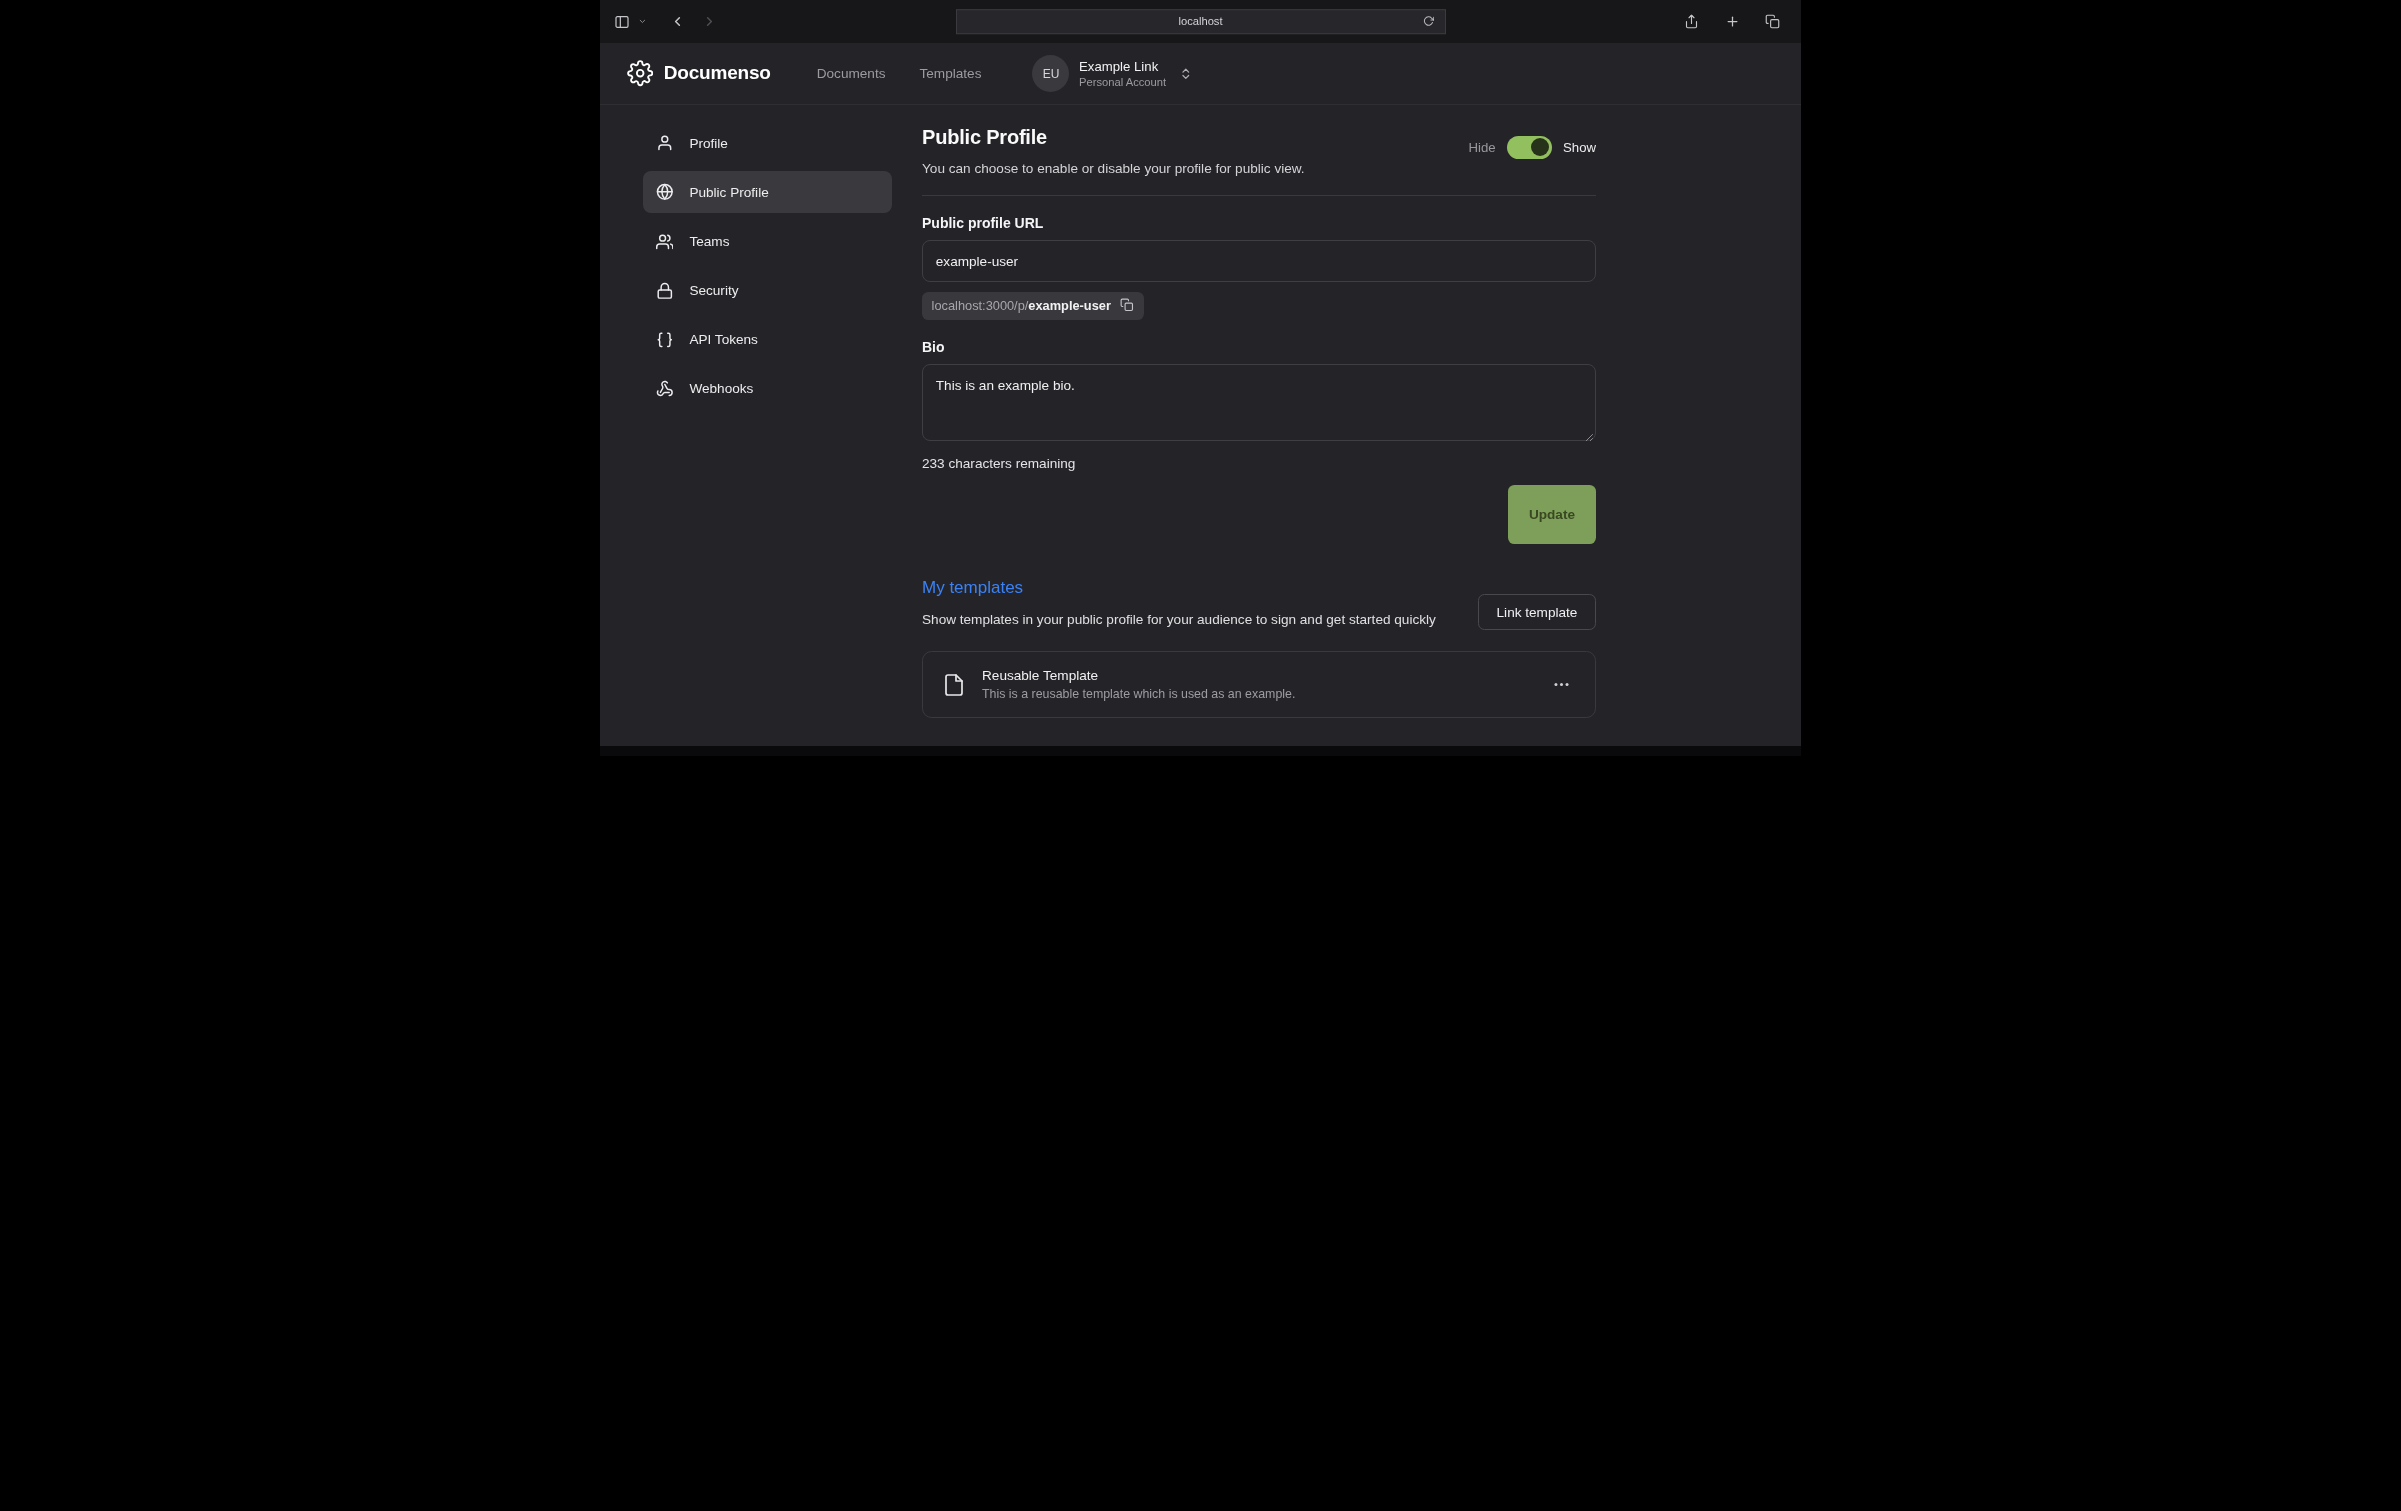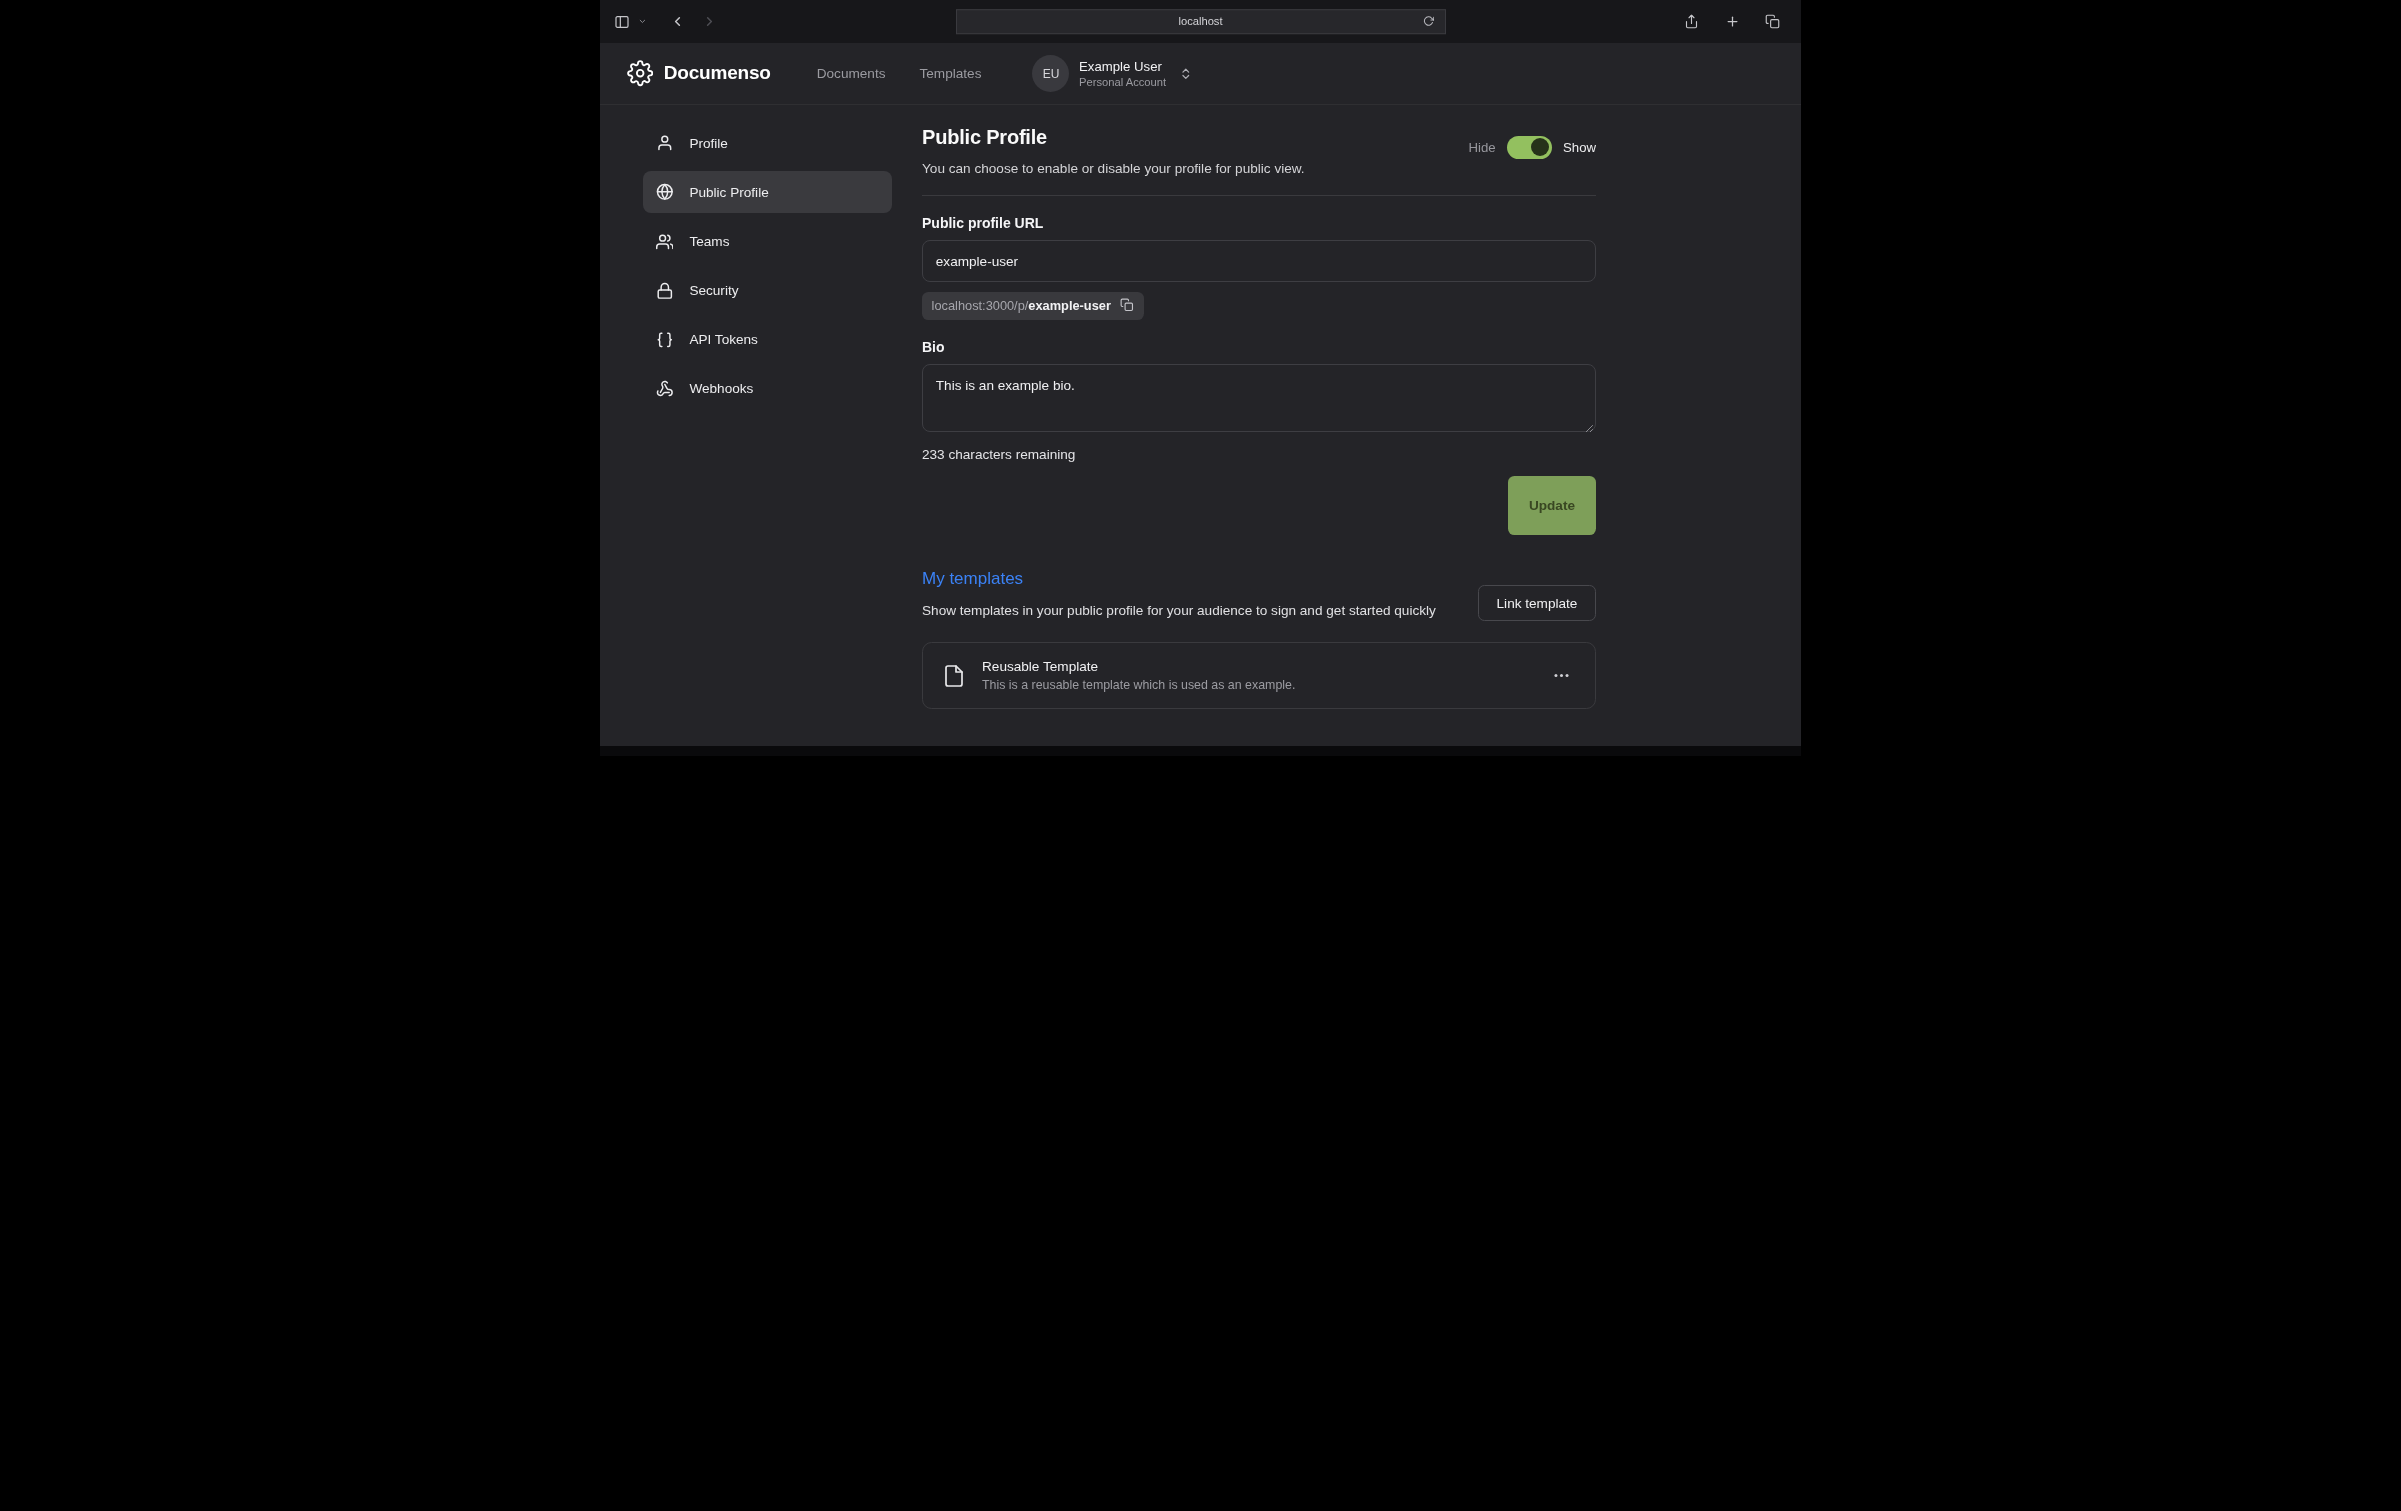--- a/index.html
+++ b/index.html
@@ -60,21 +60,21 @@
   .field-label{margin-top:19px;font-size:14px;font-weight:700;color:#f5f5f7}
   .text-input{display:block;margin-top:9.6px;width:100%;height:42px;background:transparent;border:0.8px solid #3e3e43;
               border-radius:8px;color:#f0f0f2;font-size:13.6px;padding:0 12.8px;font-family:inherit;outline:none}
   .url-pill{margin-top:9.6px;display:inline-flex;gap:9.6px;background:#39393d;border-radius:6.4px;
             padding:6.4px 9.6px;font-size:12.8px}
   .url-prefix{color:#a6a6ac}
   .url-slug{color:#f2f2f4;font-weight:700}
   .copy-btn{background:none;border:none;color:#c5c5ca;cursor:pointer;display:flex;padding:0}
   .bio-label{margin-top:19px}
   .bio-wrap{position:relative;margin-top:9.6px}
-  .bio-wrap textarea{width:100%;height:68px;background:transparent;border:0.8px solid #3e3e43;border-radius:8px;
+  .bio-wrap textarea{width:100%;height:77px;background:transparent;border:0.8px solid #3e3e43;border-radius:8px;
                      color:#f0f0f2;font-size:13.6px;line-height:1.4;padding:10.4px 12.8px;font-family:inherit;resize:none;outline:none}
   .resize-corner{position:absolute;right:3.2px;bottom:3.2px;width:8.8px;height:8.8px;
                  clip-path:polygon(100% 0,100% 100%,0 100%);
                  background:repeating-linear-gradient(135deg,transparent 0 1.6px,#8a8a90 1.6px 2.8px)}
   .remaining{margin-top:11.2px;font-size:13.6px;color:#e4e4e7}
   .update-row{display:flex;justify-content:flex-end;margin-top:14.4px}
   .update-btn{background:var(--update-bg,#7e9f59);color:var(--update-text,#394722);font-size:13.6px;font-weight:600;
               border:none;border-radius:6.4px;padding:22px 21px;cursor:pointer}
 
   .templates-section{margin-top:34px;position:relative}
@@ -165,21 +165,21 @@
         </svg>
       <span class="brand-name">Documenso</span>
     </div>
     <nav class="main-nav">
       <a>Documents</a>
       <a>Templates</a>
     </nav>
     <div class="user">
       <span class="avatar">EU</span>
       <span class="user-meta">
-        <span class="user-name">Example User</span>
+        <span class="user-name">Example Link</span>
         <span class="user-account">Personal Account</span>
       </span>
       <svg class="user-caret" width="13.6" height="13.6" viewBox="0 0 24 24" fill="none" stroke="currentColor" stroke-width="2.2" stroke-linecap="round" stroke-linejoin="round">
           <polyline points="7 9 12 4 17 9"></polyline>
           <polyline points="7 15 12 20 17 15"></polyline>
         </svg>
     </div>
   </header>
 
   <div class="layout">

